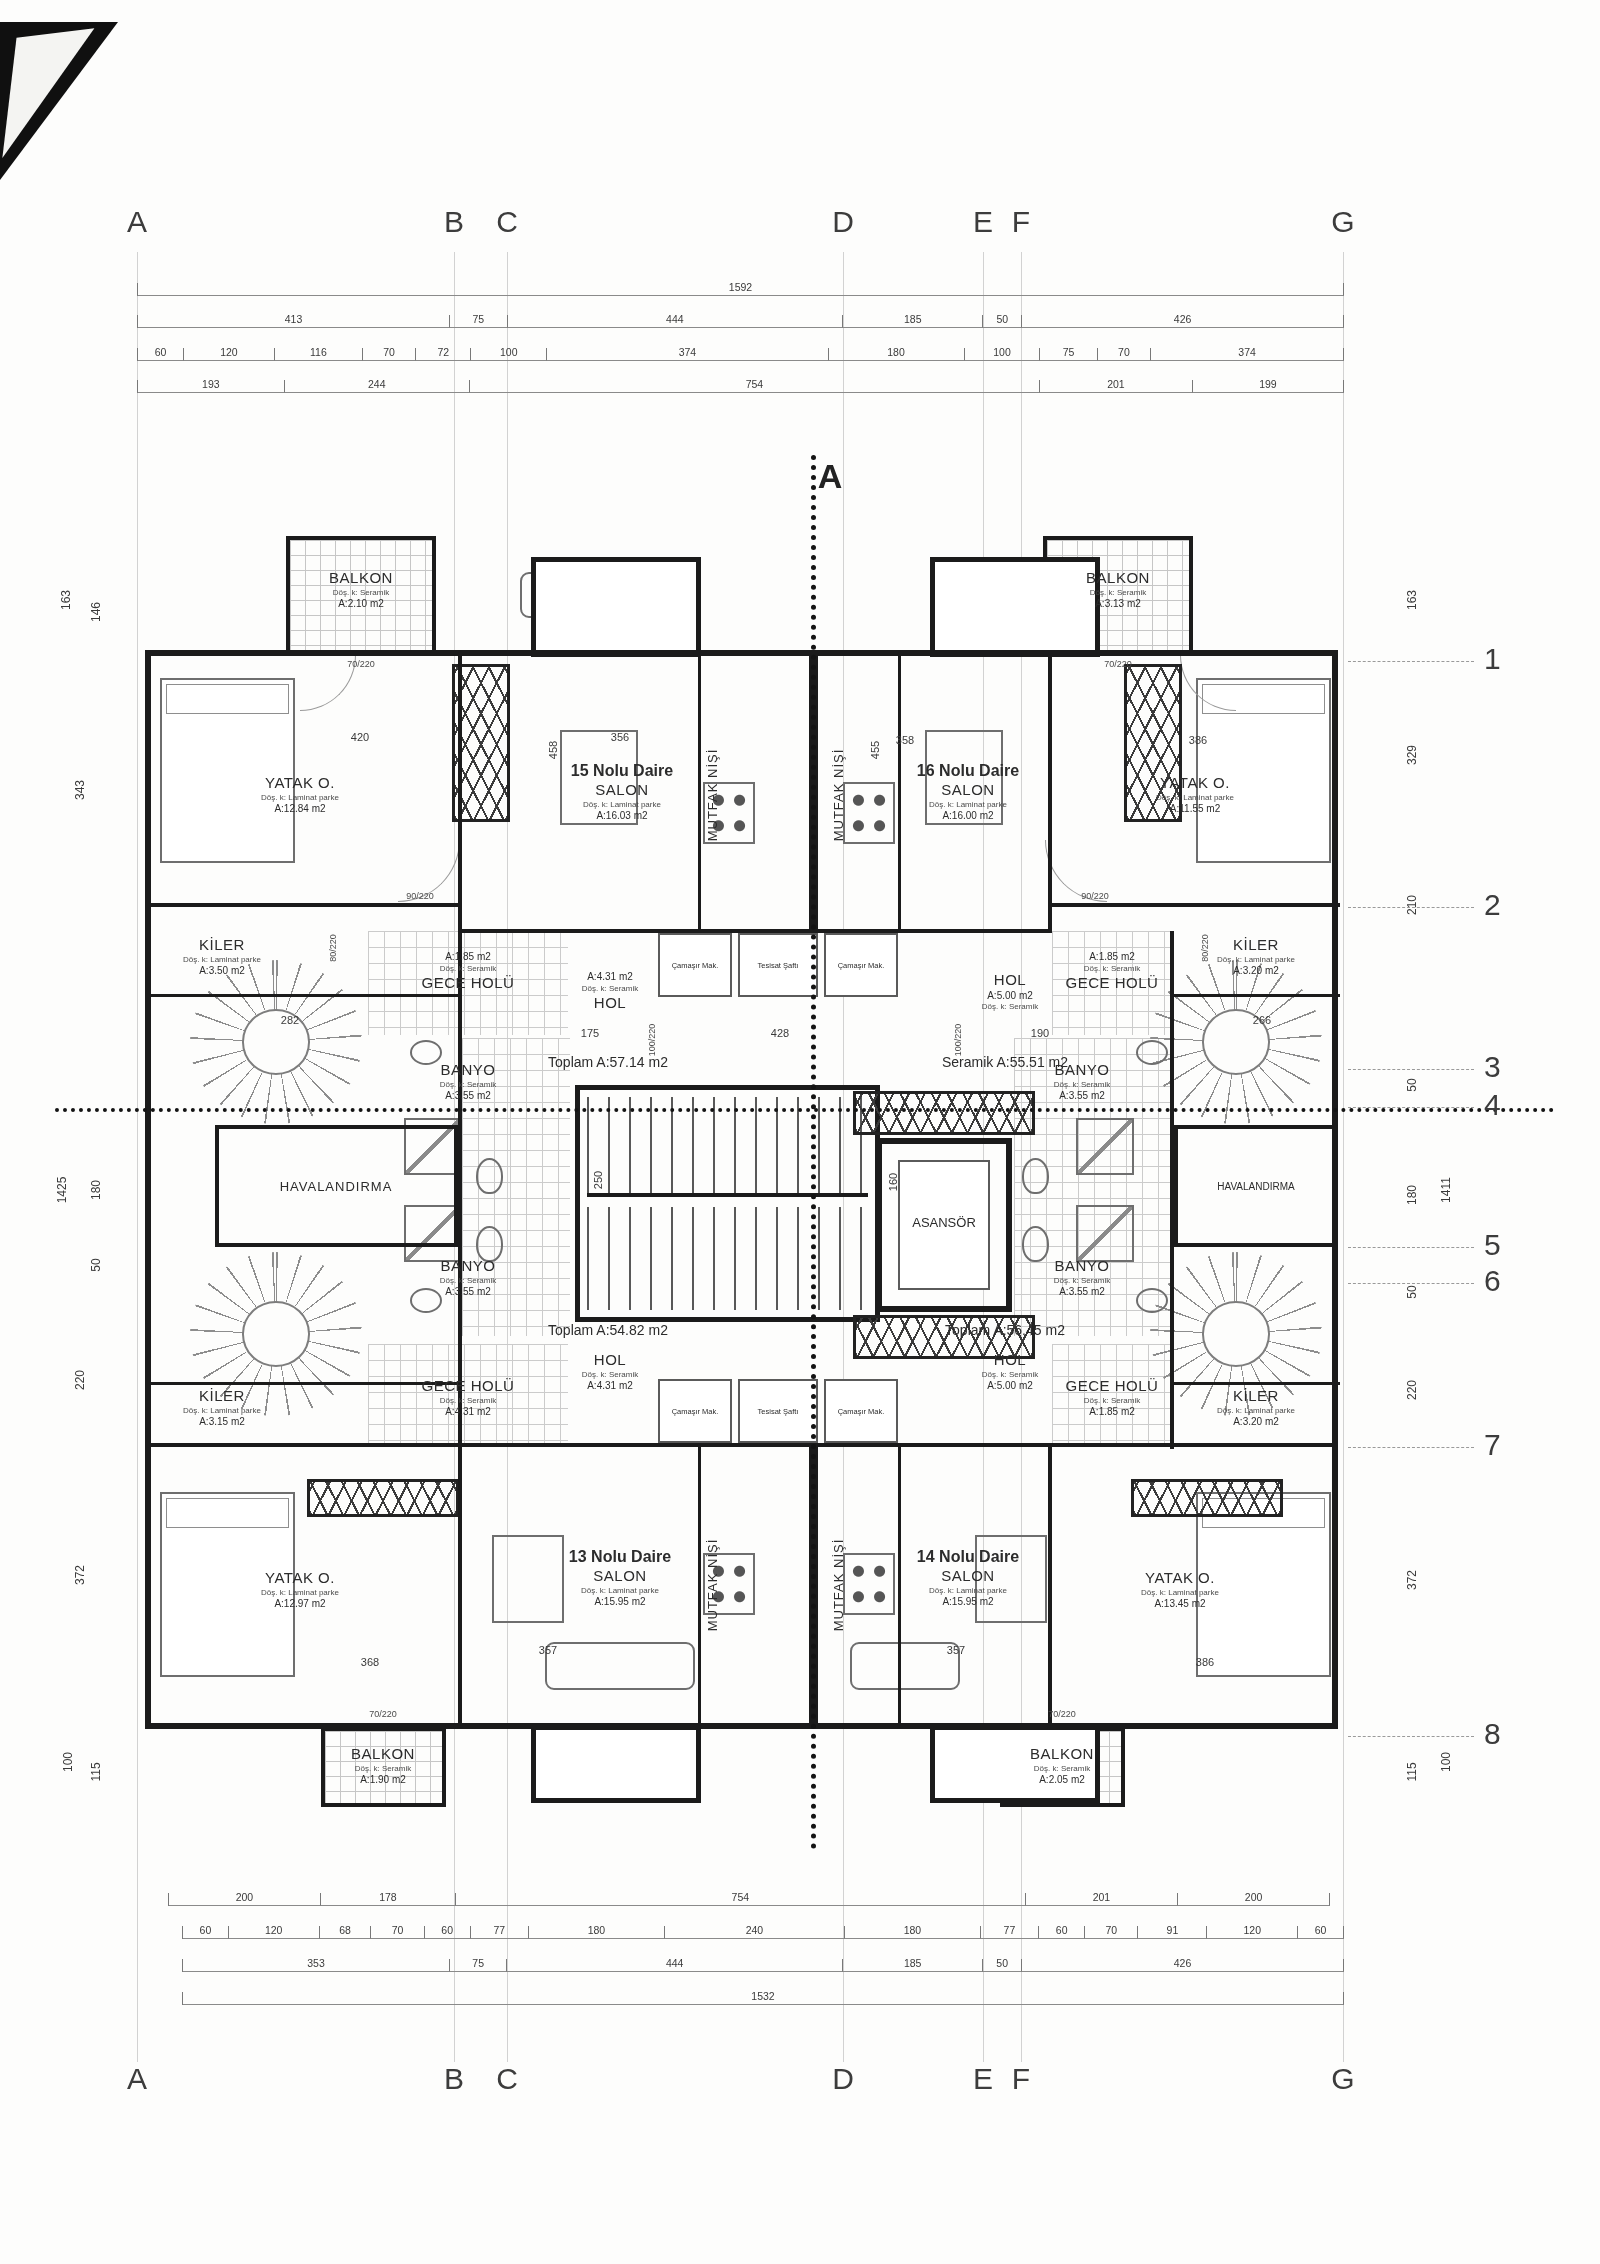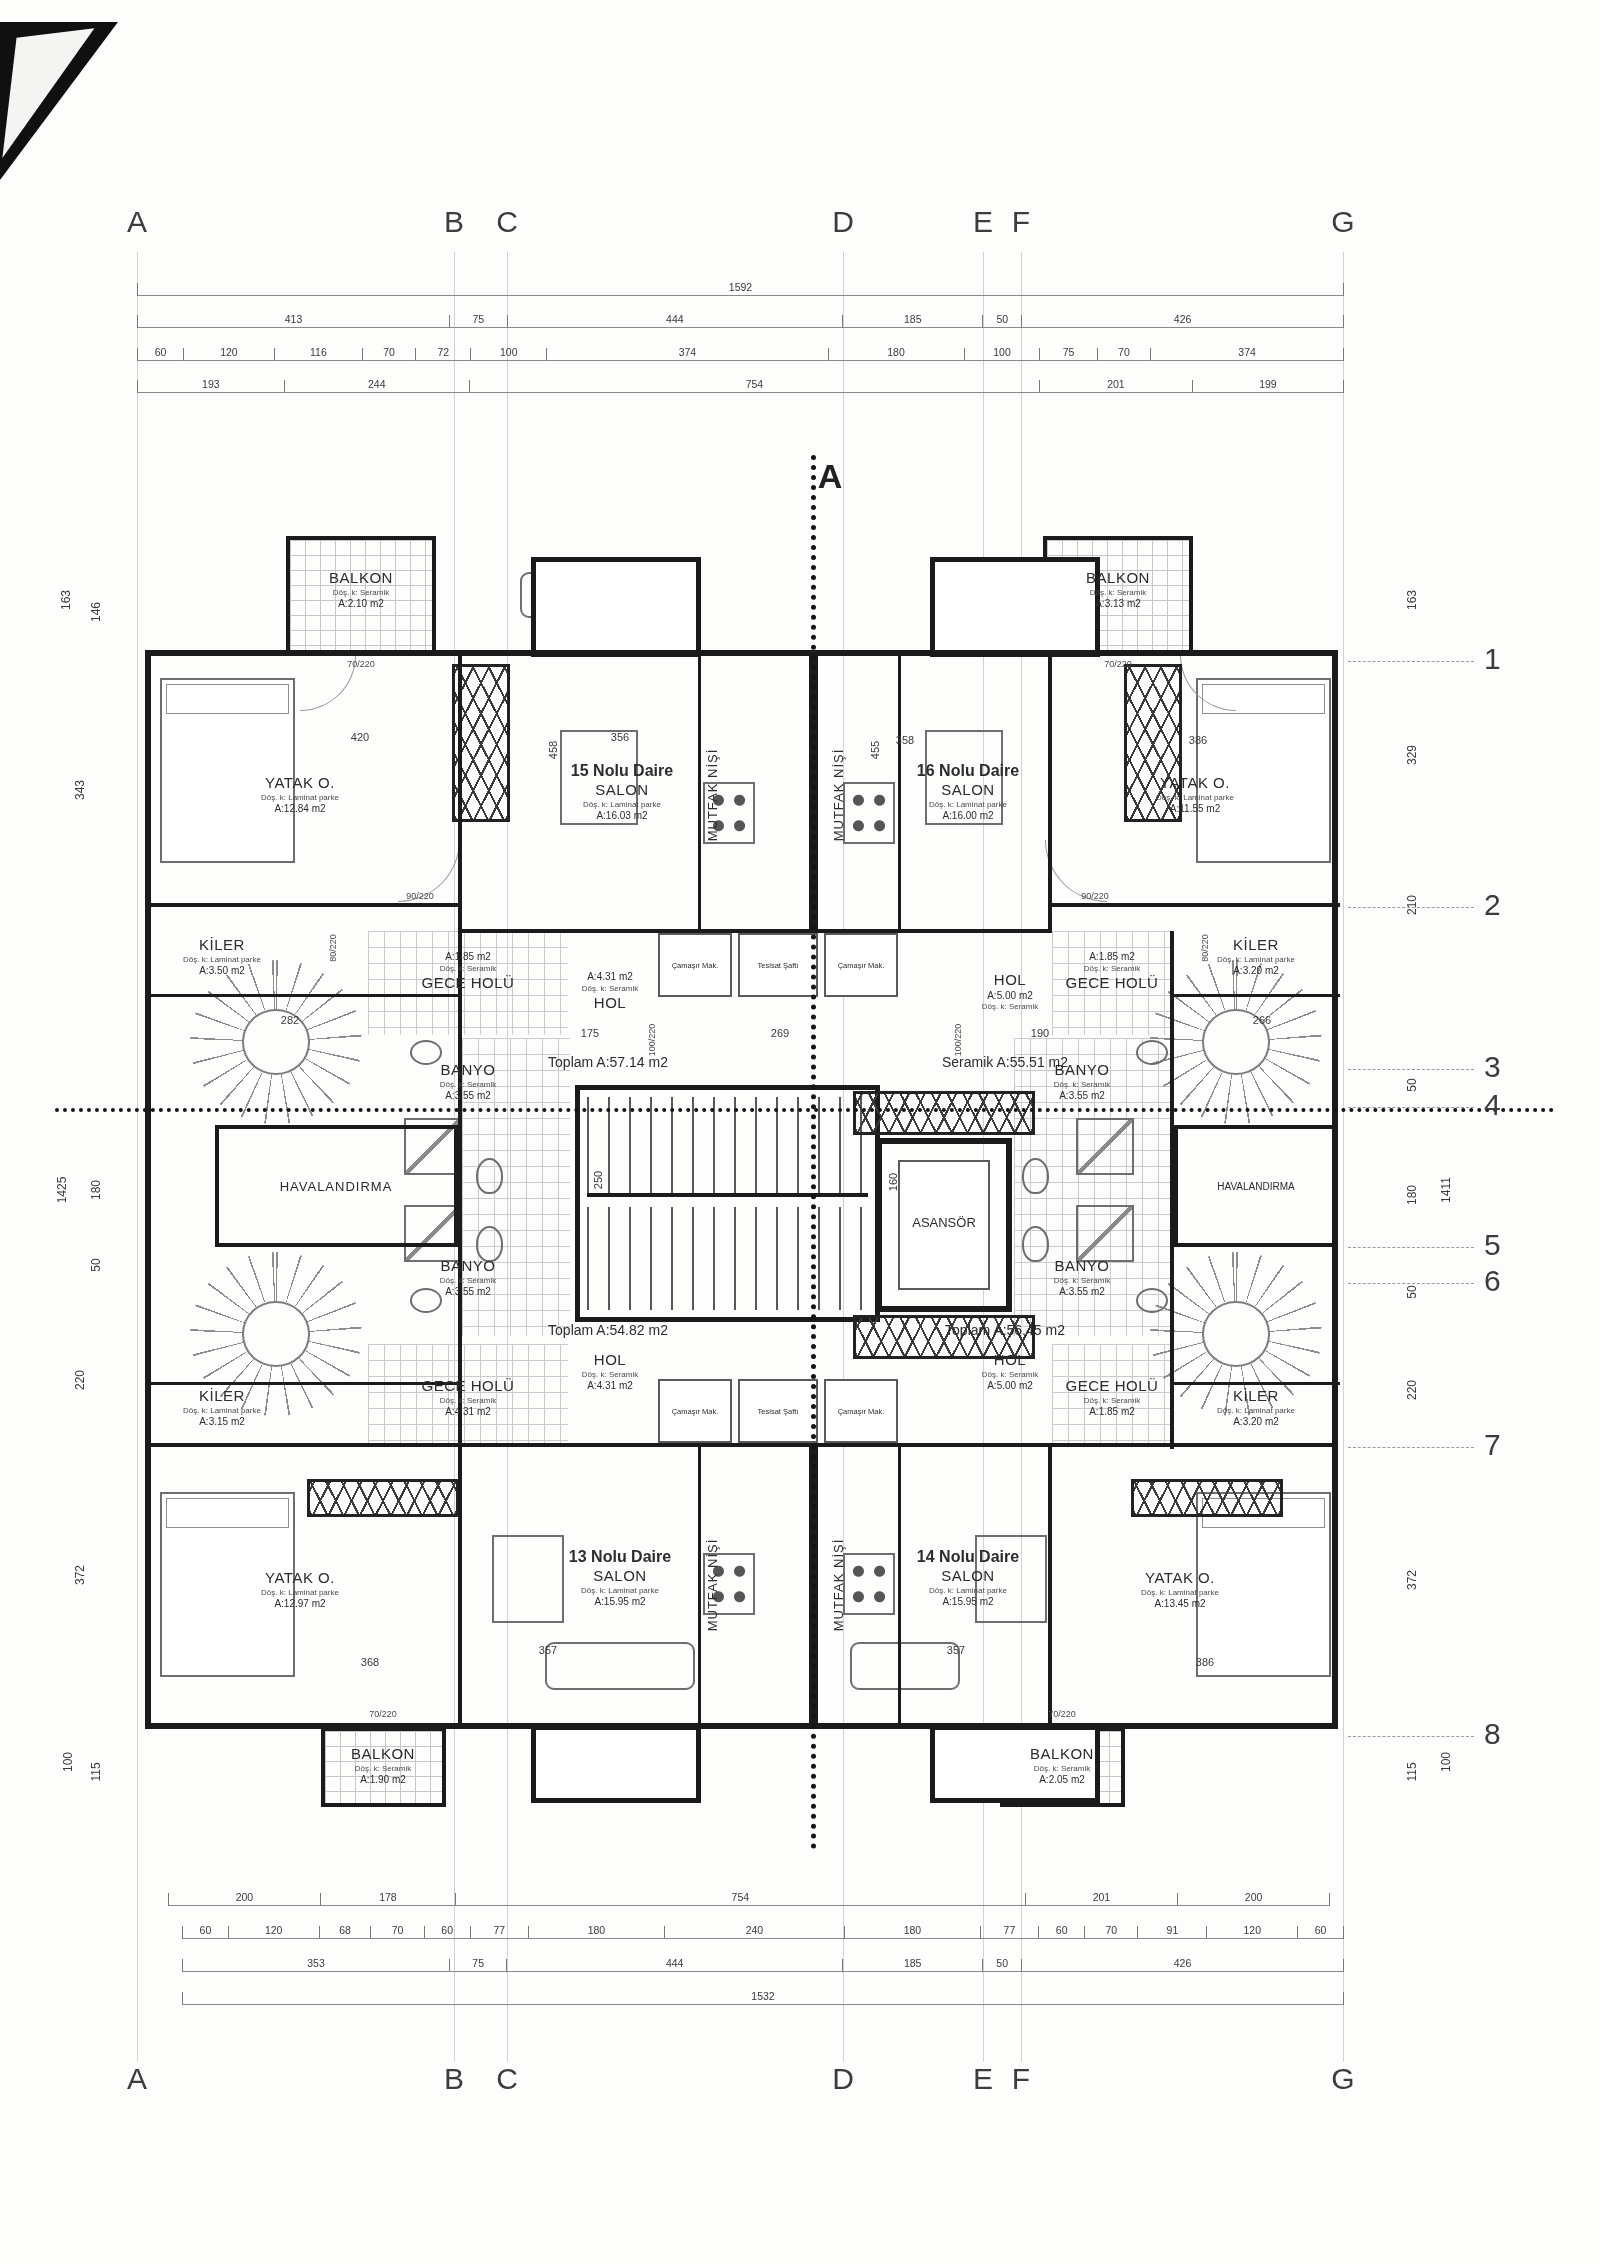--- a/index.html
+++ b/index.html
@@ -599,21 +599,21 @@
   <div class="door-label" style="left:383px;top:1714px">70/220</div>
   <div class="door-label" style="left:1062px;top:1714px">70/220</div>
 
   <div class="dim-label" style="left:360px;top:737px">420</div>
   <div class="dim-label" style="left:620px;top:737px">356</div>
   <div class="dim-label" style="left:905px;top:740px">358</div>
   <div class="dim-label" style="left:1198px;top:740px">386</div>
   <div class="dim-label rot" style="left:553px;top:750px">458</div>
   <div class="dim-label rot" style="left:875px;top:750px">455</div>
   <div class="dim-label" style="left:590px;top:1033px">175</div>
-  <div class="dim-label" style="left:780px;top:1033px">269</div>
+  <div class="dim-label" style="left:780px;top:1033px">428</div>
   <div class="dim-label" style="left:1040px;top:1033px">190</div>
   <div class="dim-label" style="left:290px;top:1020px">282</div>
   <div class="dim-label" style="left:1262px;top:1020px">266</div>
   <div class="dim-label rot" style="left:598px;top:1180px">250</div>
   <div class="dim-label rot" style="left:893px;top:1182px">160</div>
   <div class="dim-label" style="left:548px;top:1650px">357</div>
   <div class="dim-label" style="left:956px;top:1650px">357</div>
   <div class="dim-label" style="left:370px;top:1662px">368</div>
   <div class="dim-label" style="left:1205px;top:1662px">386</div>
 

